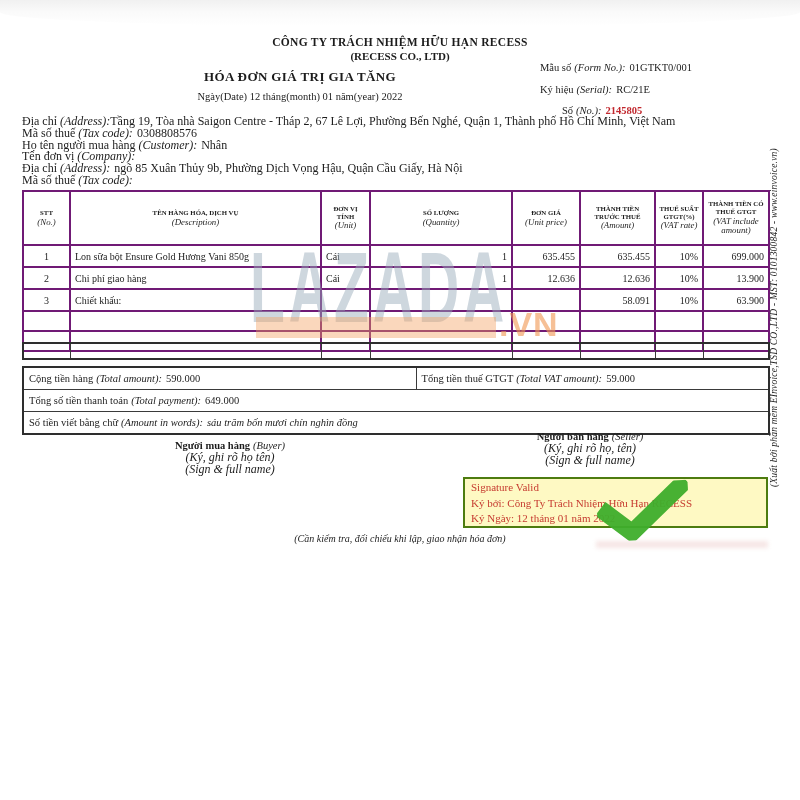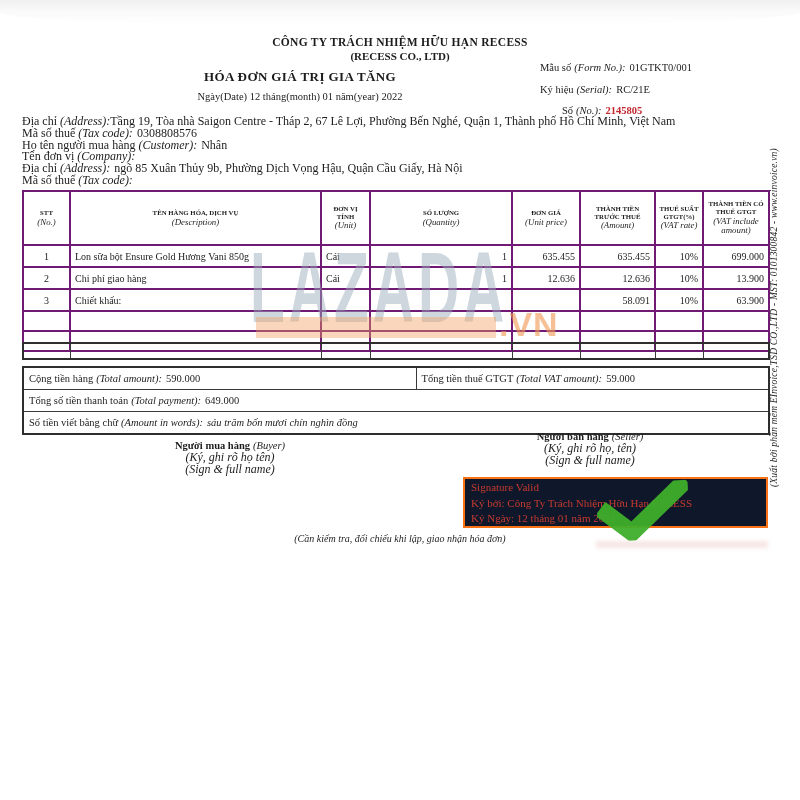--- a/index.html
+++ b/index.html
@@ -42,21 +42,21 @@
   .totals{top:366px;left:22px;width:746px;font-size:10.5px;}
   .totals td{border:1px solid #3a3a3a;height:21px;padding:0 5px;text-align:left;}
   .words-val{font-style:italic;}
   
   .sig{top:431px;width:220px;text-align:center;}
   .sig-buyer{left:120px;margin-top:9px;} .sig-seller{left:480px;}
   .sig-t{font-weight:bold;font-size:10.5px;}
   .sig-sub{font-style:italic;font-size:12px;line-height:12px;}
   
   .stamp{top:477px;left:463px;width:305px;height:51px;box-sizing:border-box;
-         border:2px solid #f97316;background:#0f172a;padding:1px 6px;z-index:2;
+         border:2px solid #4d7c0f;background:#fef9c3;padding:1px 6px;z-index:2;
          color:#c63b30;font-size:11px;line-height:15.5px;white-space:nowrap;}
   .check{top:482px;left:597px;width:92px;height:58px;z-index:3;transform:rotate(-3deg);opacity:.95;}
   .smear{top:541px;left:596px;width:172px;height:7px;background:rgba(190,80,70,.14);filter:blur(2px);}
   
   .footer{top:533px;left:0;width:100%;text-align:center;font-style:italic;font-size:10px;}
   .side-note{left:769px;top:487px;white-space:nowrap;transform:rotate(-90deg);
              transform-origin:left top;font-style:italic;font-size:9.5px;letter-spacing:.2px;}
   
   .wm-brand{left:250px;top:230px;z-index:4;font-family:"Liberation Sans","DejaVu Sans",sans-serif;
             font-weight:bold;font-size:100px;letter-spacing:7px;color:rgba(152,172,186,.48);

